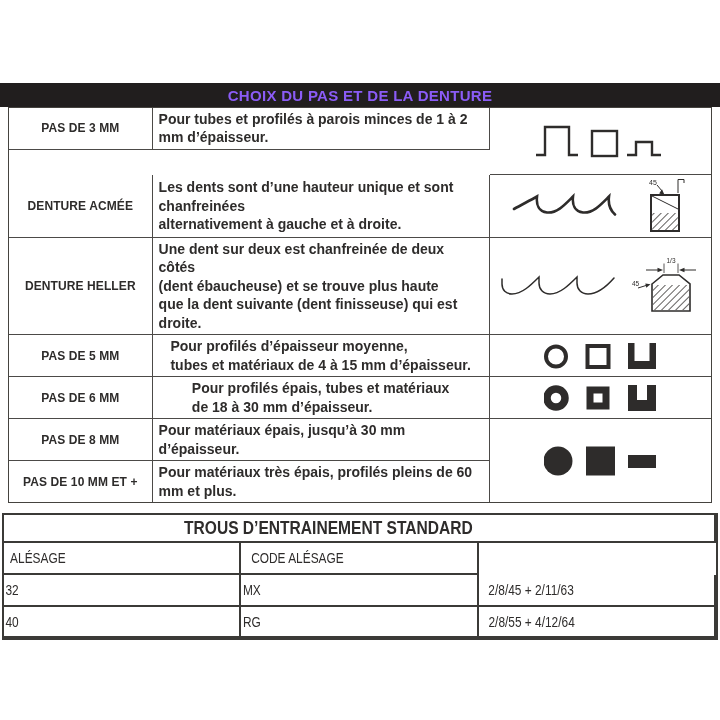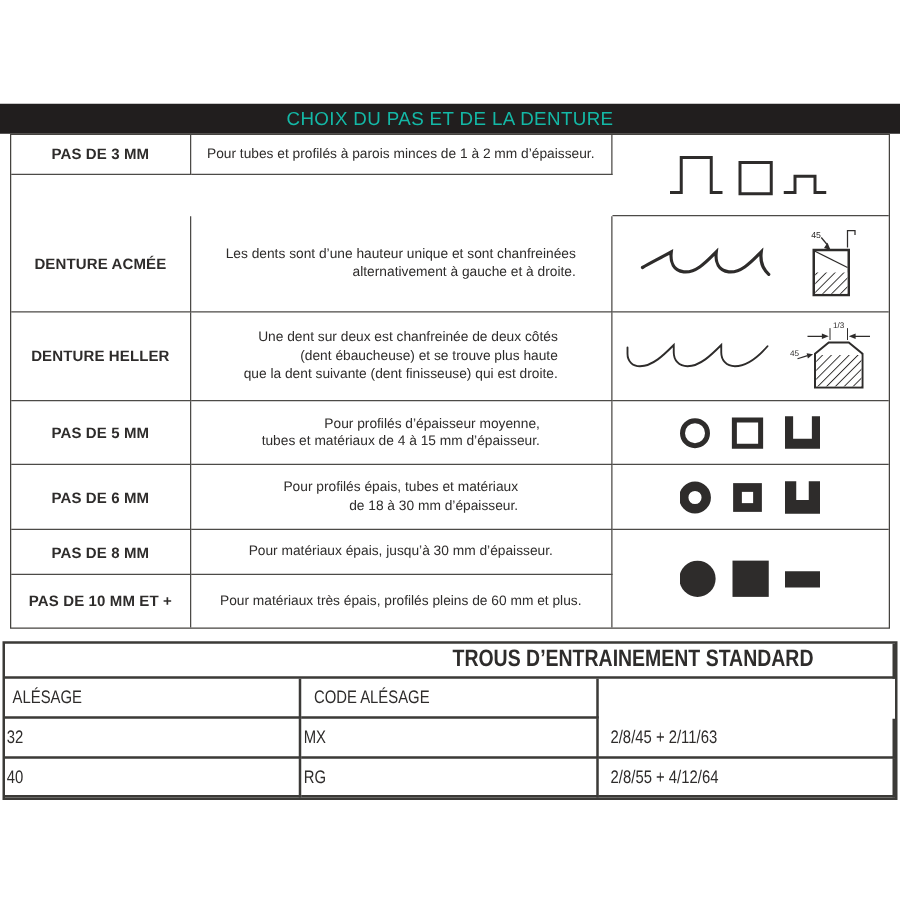--- a/index.html
+++ b/index.html
@@ -2,43 +2,43 @@
 <html><head>
 <meta charset="utf-8">
 <style>
   html,body{margin:0;padding:0;background:#fff;}
   .page{position:relative;width:720px;height:720px;background:#fff;overflow:hidden;
         font-family:"Liberation Sans",sans-serif;color:#2e2c2b;}
 
   
   .title-bar{position:absolute;left:0;top:83px;width:720px;height:24px;background:#211e1e;
              display:flex;align-items:center;justify-content:center;}
-  .title-bar .t{color:#14b8a6;font-weight:normal;font-size:15px;letter-spacing:.3px;}
+  .title-bar .t{color:#8b5cf6;font-weight:bold;font-size:15px;letter-spacing:.3px;}
 
   
   .main-table{position:absolute;left:8px;top:107px;width:704px;height:396px;
               box-sizing:border-box;border:1.5px solid #45433f;display:grid;
               grid-template-columns:144fr 338fr 222fr;
               grid-template-rows:32fr 33fr 77fr 72fr 51fr 52fr 36fr 42fr;}
   .mt-cell{border-right:1px solid #4c4a47;border-bottom:1px solid #4c4a47;
            display:flex;align-items:center;justify-content:center;box-sizing:border-box;}
   .no-r{border-right:none;}
   .no-b{border-bottom:none;}
   .lbl{font-weight:bold;font-size:12px;text-align:center;letter-spacing:.1px;}
-  .desc{font-size:11px;text-align:right;white-space:pre-line;line-height:1.32;padding:2px 6px;}
+  .desc{font-size:14px;text-align:left;white-space:pre-line;line-height:1.32;padding:2px 6px;font-weight:bold;}
   .icon-cell{flex-direction:row;gap:8px;}
 
   
   .bottom-table{position:absolute;left:2px;top:513px;width:716px;height:127px;
                 box-sizing:border-box;border:2px solid #3b3a37;display:grid;
                 grid-template-columns:238fr 240fr 238fr;
                 grid-template-rows:28fr 32fr 32fr 31fr;}
   .bt-cell{border-right:2px solid #3b3a37;border-bottom:2px solid #3b3a37;
            display:flex;align-items:center;box-sizing:border-box;}
-  .bt-title{grid-column:1/4;justify-content:flex-end;padding-left:2px;}
+  .bt-title{grid-column:1/4;justify-content:center;padding-left:2px;}
   .bt-title .cond{font-weight:bold;font-size:19px;}
   .cond{display:inline-block;transform:scaleX(.82);transform-origin:center center;
         font-size:14.5px;white-space:nowrap;}
   .cond.left{transform-origin:left center;}
   svg{display:block;}
 </style>
 </head>
 <body>
 
 <div class="page">

